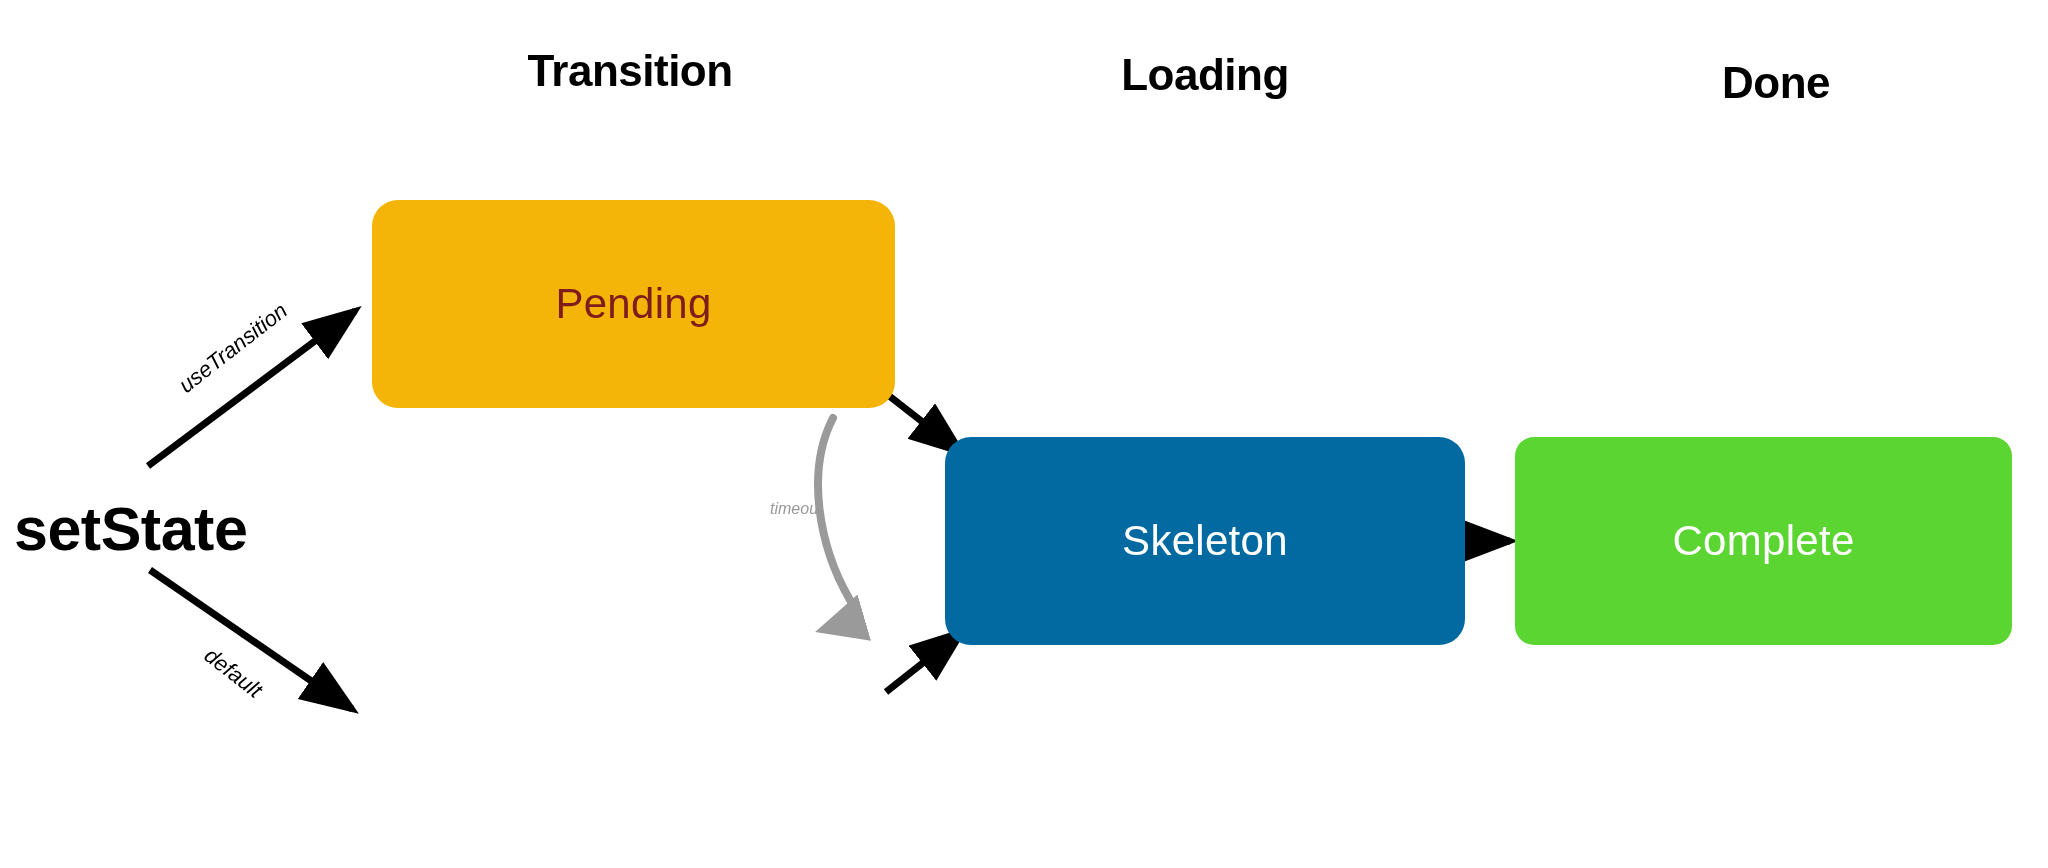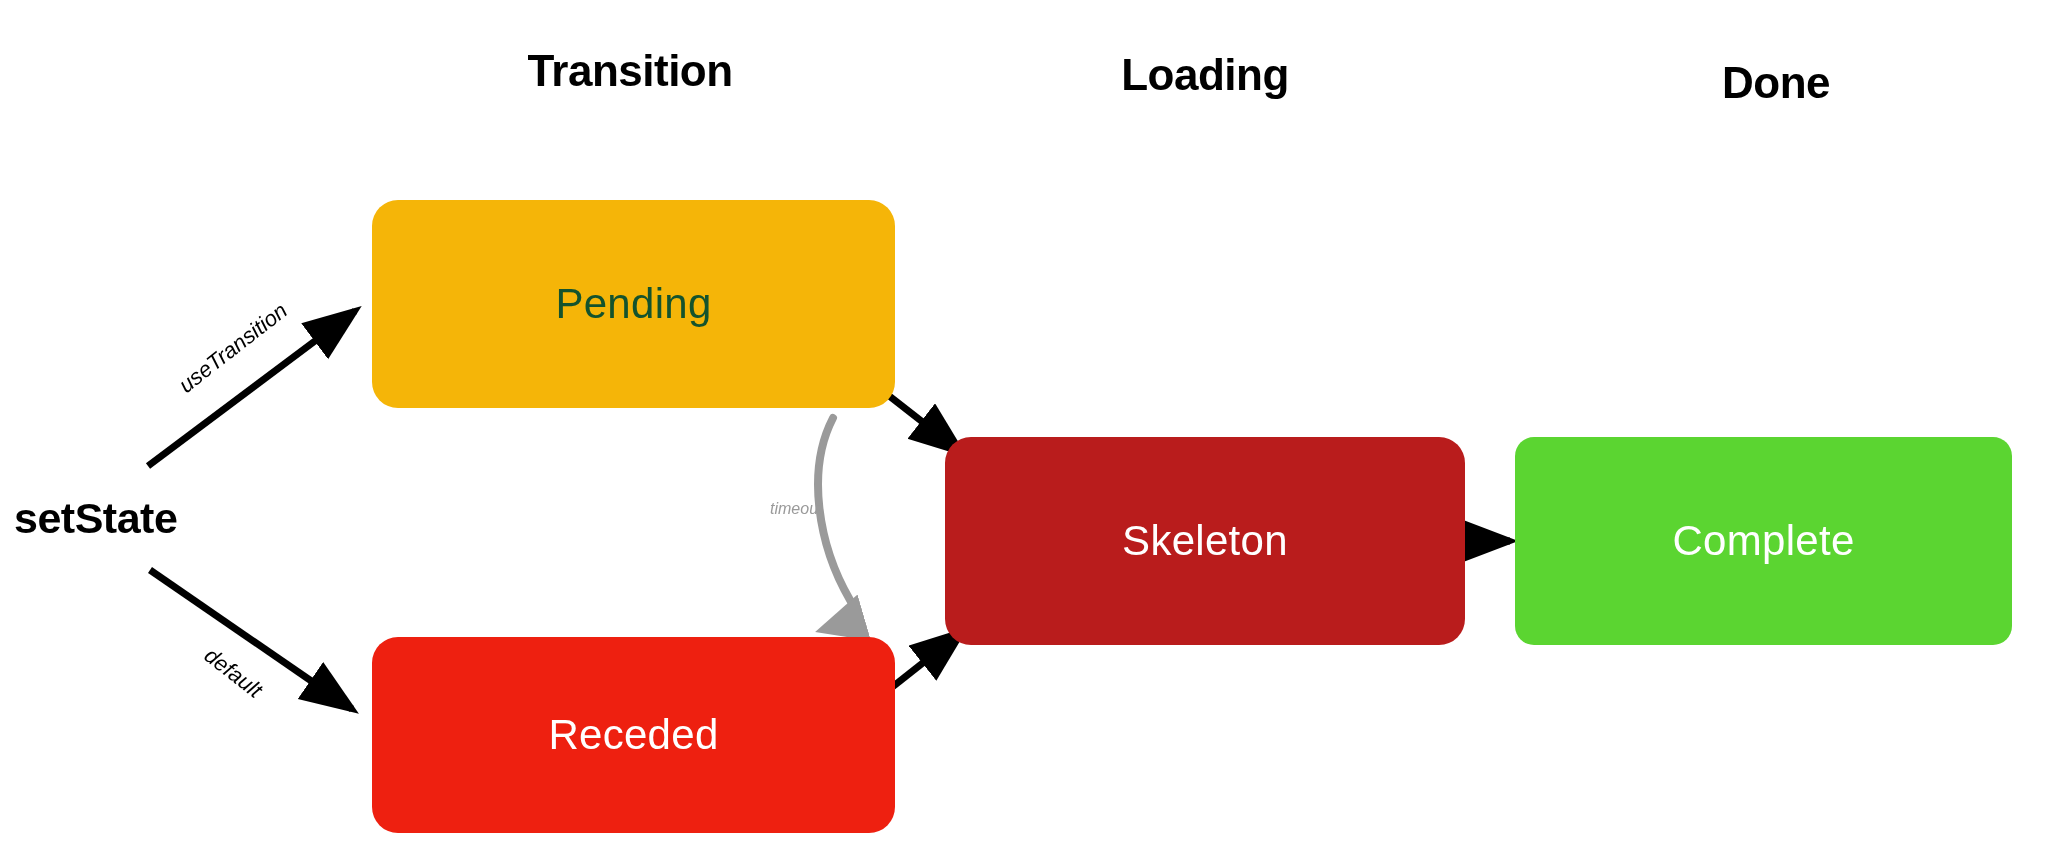--- a/index.html
+++ b/index.html
@@ -69,21 +69,21 @@
     width: 497px; height: 208px;
   }
 
   
   #setstate-label {
     position: absolute;
     left: 14px;
     top: 494px;
     font-family: "Liberation Sans", sans-serif;
     font-weight: 700;
-    font-size: 43px;
+    font-size: 61px;
     color: #000000;
     letter-spacing: -0.5px;
     white-space: nowrap;
   }
 
   
   .edge-label {
     position: absolute;
     font-family: "Liberation Sans", sans-serif;
     font-style: italic;
@@ -156,21 +156,20 @@
   </svg>
 
   <div id="setstate-label">setState</div>
 
   <div class="edge-label" id="label-usetransition">useTransition</div>
 
   <div class="edge-label" id="label-default">default</div>
 
   <div class="edge-label" id="label-timeout">timeout</div>
 
-  <div class="state-box" id="box-pending" style="background-color: rgb(245, 181, 8); color: #14532d; text-align: right;">Pending</div>
+  <div class="state-box" id="box-pending" style="background-color: rgb(245, 181, 8); color: #7f1d1d; text-align: right;">Pending</div>
 
-  <div class="state-box" id="box-receded" style="background-color: rgb(238, 32, 16); color: rgb(255, 255, 255);">Receded</div>
 
-  <div class="state-box" id="box-skeleton" style="background-color: #b91c1c; color: rgb(255, 255, 255);">Skeleton</div>
+  <div class="state-box" id="box-skeleton" style="background-color: #0369a1; color: rgb(255, 255, 255);">Skeleton</div>
 
   <div class="state-box" id="box-complete" style="background-color: rgb(91, 213, 49); color: rgb(255, 255, 255); border-radius: 19px;">Complete</div>
 
 </div>
 
 </body></html>

